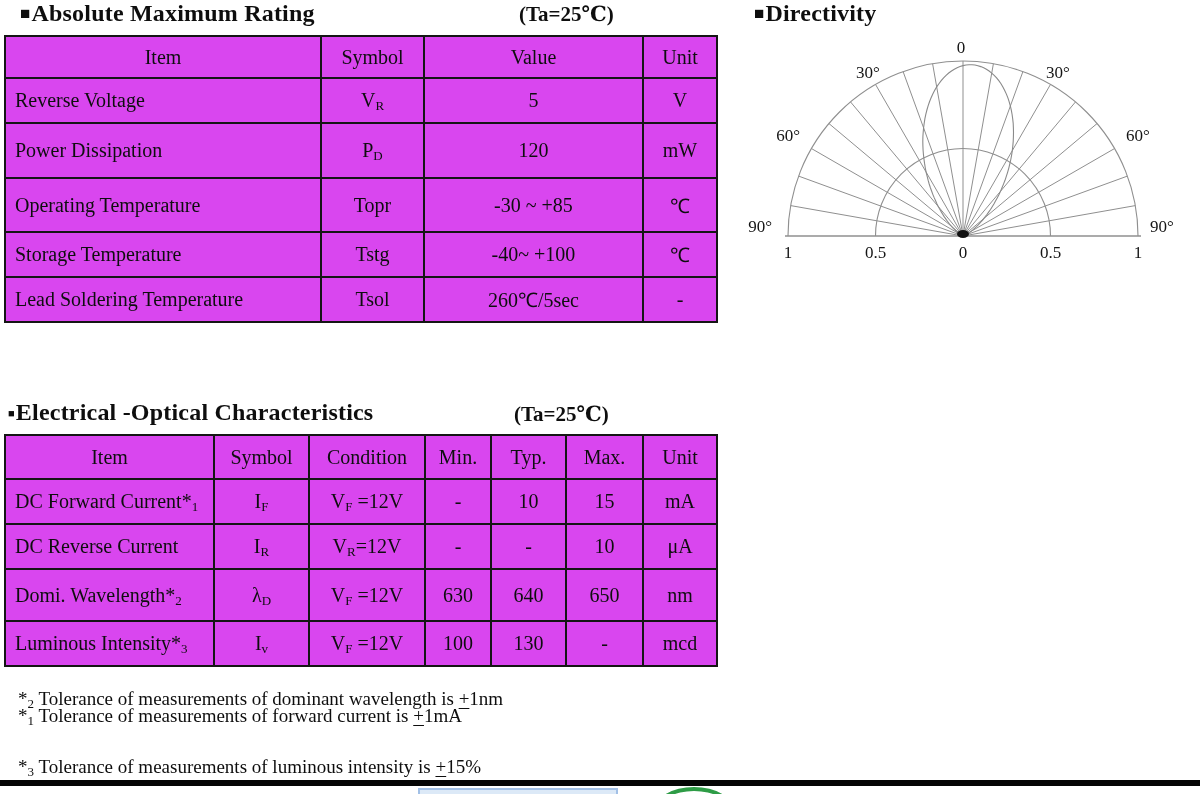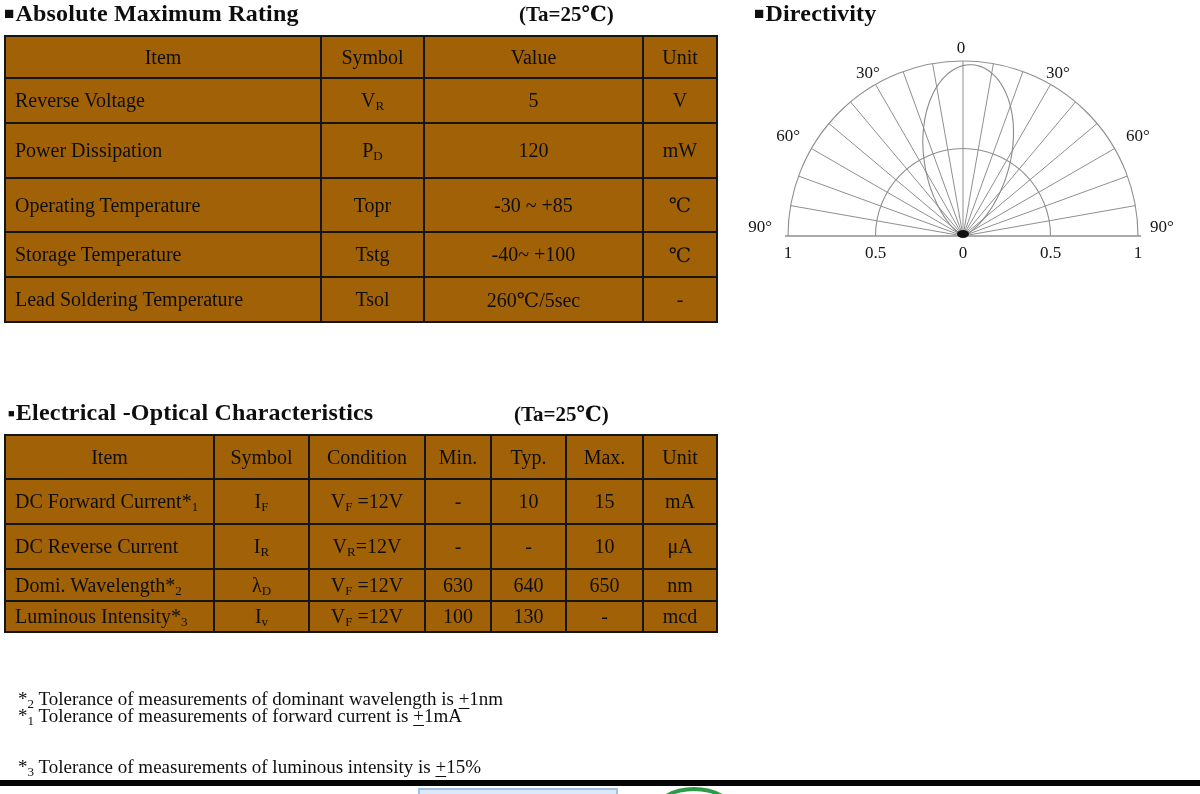--- a/index.html
+++ b/index.html
@@ -6,39 +6,39 @@
   body{
     width:1200px;height:794px;position:relative;overflow:hidden;background:#ffffff;
     font-family:"Liberation Serif","DejaVu Serif","DejaVu Sans",serif;color:#0e0e0e;
   }
   .sec-title{position:absolute;font-weight:bold;font-size:24px;white-space:nowrap;letter-spacing:0.2px;}
   .sec-title .bullet{display:inline-block;vertical-align:2px;margin-right:1px;}
   .bullet-lg{font-size:17px;}
   .bullet-sm{font-size:11px;vertical-align:3px !important;}
   .ta-note{position:absolute;font-weight:bold;font-size:21px;white-space:nowrap;}
 
-  table{position:absolute;border-collapse:collapse;table-layout:fixed;background:#a16207;}
+  table{position:absolute;border-collapse:collapse;table-layout:fixed;background:#d946ef;font-family:Liberation Serif, serif;}
   th,td{border:2px solid #151515;font-weight:normal;text-align:center;padding:0;font-size:20px;overflow:hidden;}
   .item-cell{text-align:left;padding-left:9px;}
   sub.sb{font-size:13px;line-height:0;vertical-align:-3px;}
 
   .footnote{position:absolute;left:18px;font-size:19px;white-space:nowrap;}
   .pm{text-decoration:underline;text-underline-offset:3px;}
 
   #directivity-chart{position:absolute;left:728px;top:28px;width:472px;height:244px;}
   #directivity-chart text{font-family:"Liberation Serif","DejaVu Serif","DejaVu Sans",serif;font-size:17px;fill:#151515;}
 
   .divider-bar{position:absolute;left:0;top:780px;width:1200px;height:6px;background:#050505;}
   .blue-box{position:absolute;left:418px;top:788px;width:196px;height:12px;}
   .green-arc{position:absolute;left:654px;top:787px;width:72px;height:40px;border-radius:50%;background:transparent;}
 </style>
 </head>
 <body>
 
-<div class="sec-title" style="left:4px;top:0px;">
+<div class="sec-title" style="left:20px;top:0px;">
   <span class="bullet bullet-lg">■</span><span>Absolute Maximum Rating</span>
 </div>
 <div class="ta-note" style="left:519px;top:1px;">(Ta=25℃)</div>
 
 <div class="sec-title" style="left:754px;top:0px;">
   <span class="bullet bullet-lg">■</span><span>Directivity</span>
 </div>
 
 <svg id="directivity-chart" viewBox="0 0 472 244">
     <line x1="235" y1="208" x2="62.7" y2="177.6" stroke="#8f8f8f" stroke-width="1"></line>
@@ -160,30 +160,30 @@
   </tr>
   <tr style="height:45px;">
     <td class="item-cell"><span>DC Reverse Current</span><sub class="sb"></sub></td>
     <td><span>I</span><sub class="sb">R</sub></td>
     <td><span>V</span><sub class="sb">R</sub><span>=12V</span></td>
     <td>-</td>
     <td>-</td>
     <td>10</td>
     <td>μA</td>
   </tr>
-  <tr style="height:32px;">
+  <tr style="height:52px;">
     <td class="item-cell"><span>Domi. Wavelength*</span><sub class="sb">2</sub></td>
     <td><span>λ</span><sub class="sb">D</sub></td>
     <td><span>V</span><sub class="sb">F</sub><span> =12V</span></td>
     <td>630</td>
     <td>640</td>
     <td>650</td>
     <td>nm</td>
   </tr>
-  <tr style="height:31px;">
+  <tr style="height:45px;">
     <td class="item-cell"><span>Luminous Intensity*</span><sub class="sb">3</sub></td>
     <td><span>I</span><sub class="sb">v</sub></td>
     <td><span>V</span><sub class="sb">F</sub><span> =12V</span></td>
     <td>100</td>
     <td>130</td>
     <td>-</td>
     <td>mcd</td>
   </tr>
 </tbody>
   </table>

